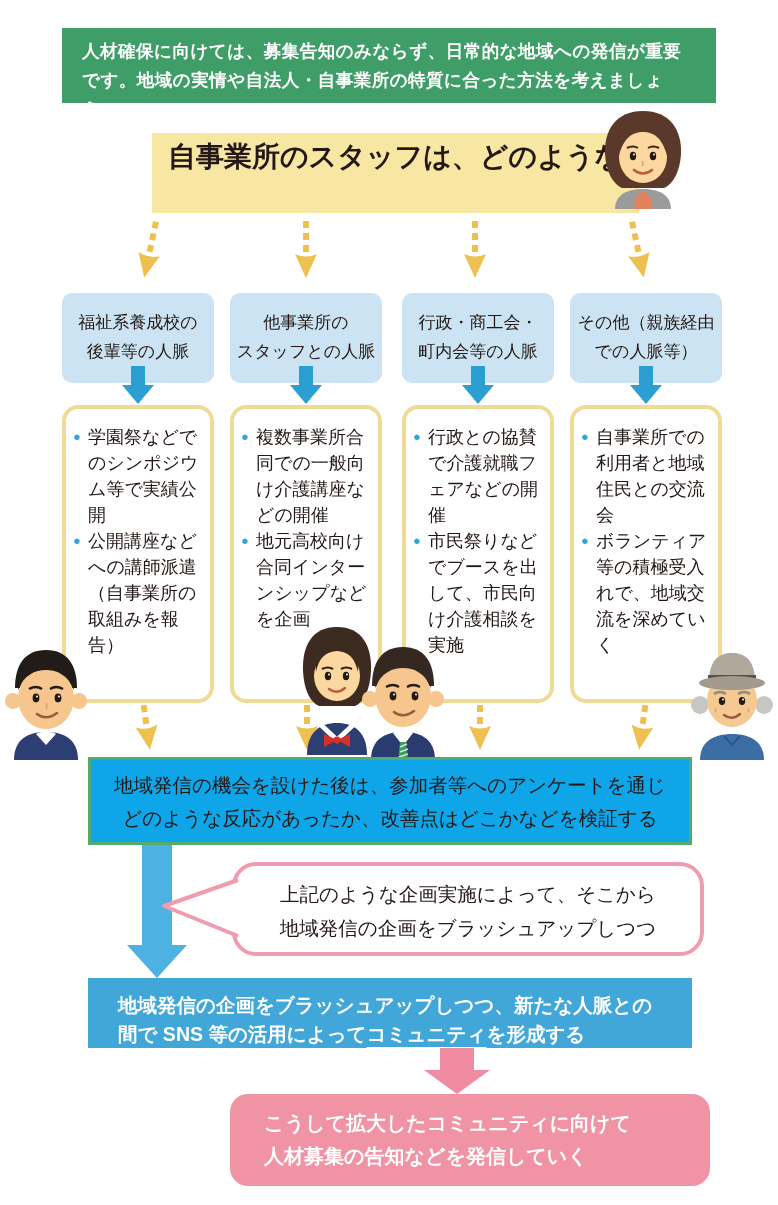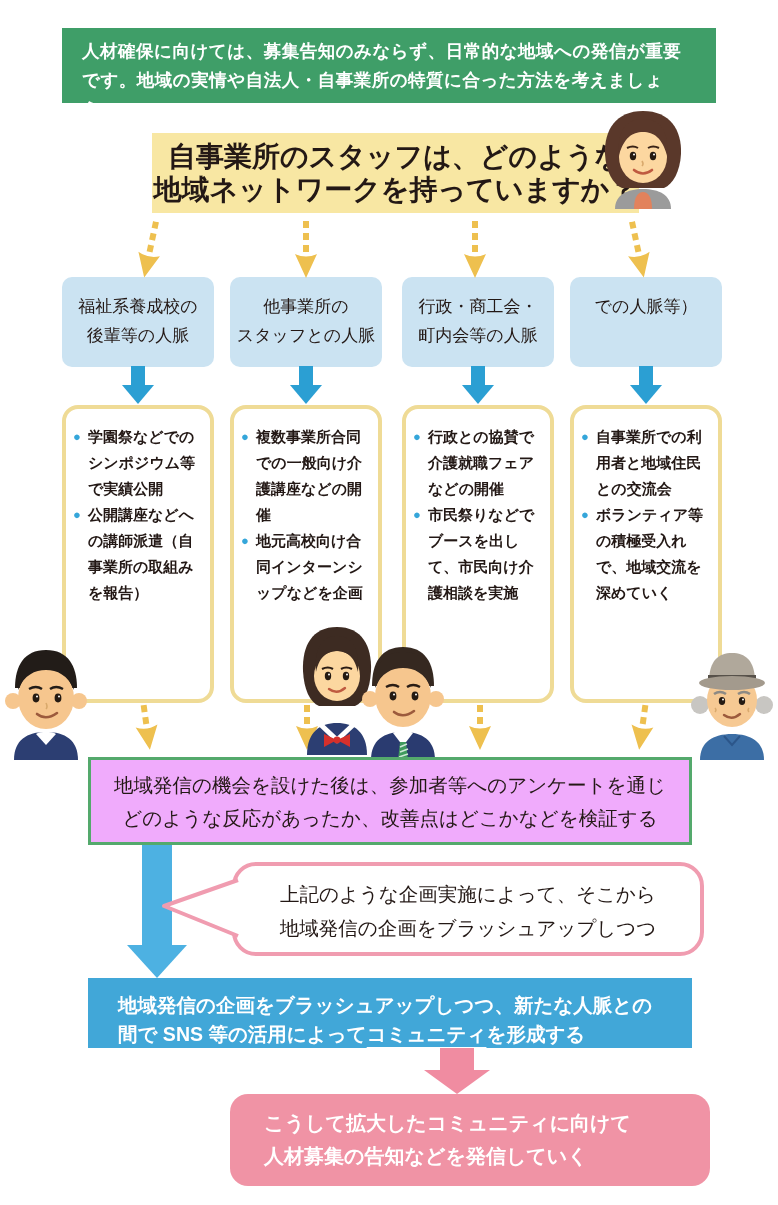--- a/index.html
+++ b/index.html
@@ -22,44 +22,44 @@
 
   
   .question{
     left:152px; top:133px; width:487px; height:80px;
     background:#f8e7a3; text-align:center;
     padding-top:7px; font-size:28px; font-weight:700; line-height:33px;
   }
 
   
   .netbox{
-    top:277px; width:152px; height:90px;
+    top:293px; width:152px; height:90px;
     background:#cbe3f2; border-radius:10px;
     text-align:center; padding-top:15px;
     font-size:17px; line-height:29px; font-weight:500;
   }
 
   
   .card{
     top:405px; width:152px; height:298px;
     background:#fff; border:4px solid #efdb96; border-radius:16px;
     padding:15px 5px 0 7px; z-index:2;
   }
   .li{ display:flex; align-items:flex-start; }
   .dot{ color:#35a6da; font-size:13px; line-height:26px; margin-right:1px; flex:0 0 14px; }
-  .itext{ font-size:15px; line-height:26px; font-weight:700; }
+  .itext{ font-size:18px; line-height:26px; font-weight:400; }
 
   
   .darr{ width:26px; height:58px; z-index:1; }
   .barr{ width:32px; height:40px; }
 
   
   .verify{
     left:88px; top:757px; width:604px; height:88px;
-    background:#f0abfc; border:3px solid #54a96c;
+    background:#0ea5e9; border:3px solid #54a96c;
     text-align:center; padding-top:9px;
     font-size:19.5px; font-weight:500; line-height:33px; z-index:6;
   }
 
   
   .bigarrow{ left:127px; top:845px; width:60px; height:133px; z-index:4; }
 
   
   .bubble{
     left:232px; top:862px; width:472px; height:94px;
@@ -111,21 +111,20 @@
     </defs>
   </svg>
 
   <div class="abs banner">
     <div>人材確保に向けては、募集告知のみならず、日常的な地域への発信が重要</div>
     <div>です。地域の実情や自法人・自事業所の特質に合った方法を考えましょう。</div>
   </div>
 
   <div class="abs question">
     <div>自事業所のスタッフは、どのような</div>
-    <div>地域ネットワークを持っていますか？</div>
   </div>
 
   <svg class="abs avatar" style="left:591px;top:109px" width="104" height="100" viewBox="0 0 104 100">
     <path d="M52 2 C25 2 13 21 14 45 C15 63 22 75 31 79 L73 79 C82 75 89 63 90 45 C91 21 79 2 52 2 Z" fill="#5a382a"></path>
     <path d="M24 100 C24 86 36 80 52 80 C68 80 80 86 80 100 Z" fill="#9b9b9b"></path>
     <path d="M43 100 C43 88 47 83 52 83 C57 83 61 88 61 100 Z" fill="#e2825c"></path>
     <ellipse cx="52" cy="48" rx="24" ry="26" fill="#fcd7a0"></ellipse>
     <path d="M28 46 C26 20 36 10 52 10 C68 10 78 20 76 46 C71 29 63 23 52 23 C41 23 33 29 28 46 Z" fill="#5a382a"></path>
     <path d="M36 39 Q42 36 47 39" stroke="#3a2417" stroke-width="2" fill="none"></path>
     <path d="M57 39 Q62 36 68 39" stroke="#3a2417" stroke-width="2" fill="none"></path>
@@ -156,20 +155,21 @@
   </div>
   <div class="abs netbox" style="left:402px">
     <div>行政・商工会・</div>
     <div>町内会等の人脈</div>
   </div>
   <div class="abs netbox" style="left:230px">
     <div>他事業所の</div>
     <div>スタッフとの人脈</div>
   </div>
   <div class="abs netbox" style="left:570px">
+    <div>その他（親族経由</div>
     <div>での人脈等）</div>
   </div>
 
   <svg class="abs barr" style="left:122px;top:365px" viewBox="0 0 32 38">
       <use href="#blueArrow"></use>
     </svg>
   <svg class="abs barr" style="left:290px;top:365px" viewBox="0 0 32 38">
       <use href="#blueArrow"></use>
     </svg>
   <svg class="abs barr" style="left:462px;top:365px" viewBox="0 0 32 38">

